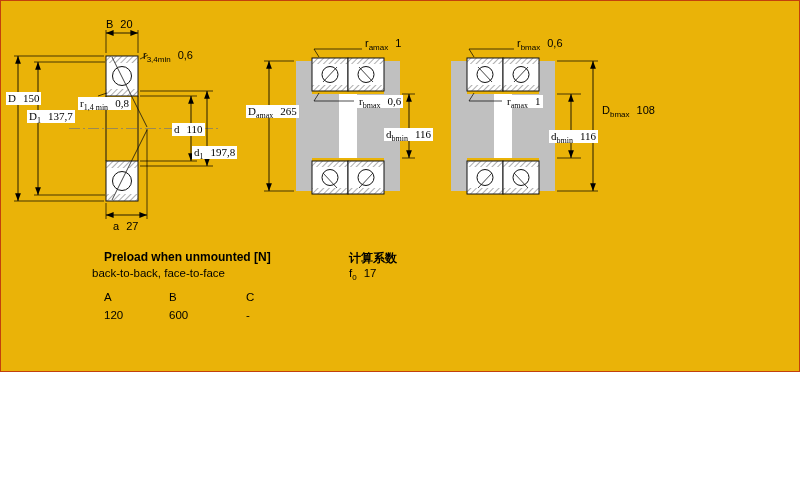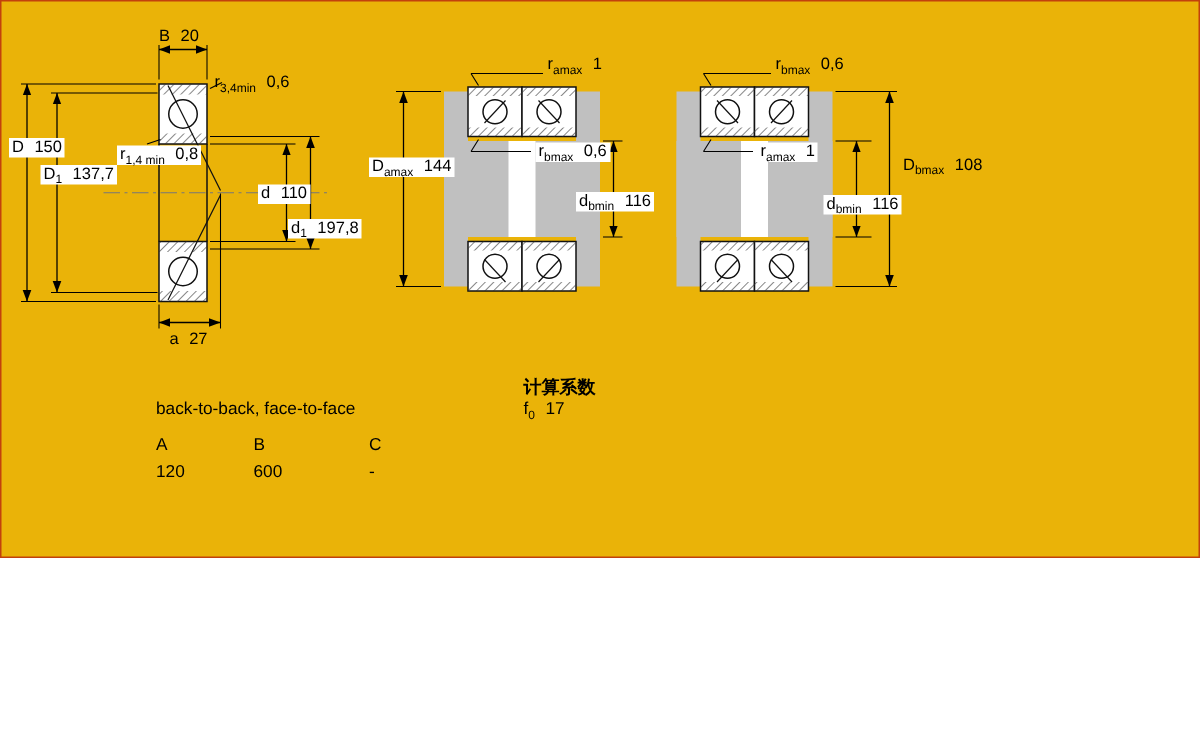--- a/index.html
+++ b/index.html
@@ -3,21 +3,21 @@
 <meta charset="utf-8">
 <style>
   * { margin:0; padding:0; box-sizing:border-box; }
   html,body { background:#fff; }
   body { font-family:"Liberation Sans", sans-serif; color:#000; }
   .canvas { position:relative; width:800px; height:372px; background:#eab308; border:1px solid #c2410c; overflow:hidden; }
   svg.draw { position:absolute; left:0; top:0; }
   .dim { position:absolute; font-size:11px; line-height:13px; white-space:nowrap; color:#000; }
   .dim sub, .blocktext sub { font-size:8px; line-height:0; }
   .dim .val, .blocktext .val { margin-left:7px; }
-  .bg { background:#fff; padding:0 2px; }
+  .bg { background:#fff; padding:0 2px;font-family:Liberation Serif, serif; }
   .blocktitle { position:absolute; font-size:12px; font-weight:bold; white-space:nowrap; }
   .blocktext { position:absolute; font-size:11.5px; white-space:nowrap; }
   .ptable { position:absolute; display:grid; grid-template-columns:65px 77px 60px; row-gap:6px; font-size:11.5px; }
 </style>
 </head>
 <body>
 
 <div class="canvas">
 
   <svg class="draw" width="800" height="500" viewBox="0 0 800 500">
@@ -171,30 +171,31 @@
   <div class="dim" style="left:105px;top:17px"><span>B</span><sub></sub><span class="val">20</span></div>
   <div class="dim" style="left:142px;top:48px"><span>r</span><sub>3,4min</sub><span class="val">0,6</span></div>
   <div class="dim bg" style="left:5px;top:91px"><span>D</span><sub></sub><span class="val">150</span></div>
   <div class="dim bg" style="left:26px;top:109px"><span>D</span><sub>1</sub><span class="val">137,7</span></div>
   <div class="dim bg" style="left:77px;top:96px"><span>r</span><sub>1,4 min</sub><span class="val">0,8</span></div>
   <div class="dim bg" style="left:171px;top:122px"><span>d</span><sub></sub><span class="val">110</span></div>
   <div class="dim bg" style="left:191px;top:145px"><span>d</span><sub>1</sub><span class="val">197,8</span></div>
   <div class="dim" style="left:112px;top:219px"><span>a</span><sub></sub><span class="val">27</span></div>
 
   <div class="dim" style="left:364px;top:36px"><span>r</span><sub>amax</sub><span class="val">1</span></div>
-  <div class="dim bg" style="left:245px;top:104px"><span>D</span><sub>amax</sub><span class="val">144</span></div>
+  <div class="dim bg" style="left:245px;top:104px"><span>D</span><sub>amax</sub><span class="val">265</span></div>
   <div class="dim bg" style="left:356px;top:94px"><span>r</span><sub>bmax</sub><span class="val">0,6</span></div>
   <div class="dim bg" style="left:383px;top:127px"><span>d</span><sub>bmin</sub><span class="val">116</span></div>
 
   <div class="dim" style="left:516px;top:36px"><span>r</span><sub>bmax</sub><span class="val">0,6</span></div>
   <div class="dim bg" style="left:504px;top:94px"><span>r</span><sub>amax</sub><span class="val">1</span></div>
   <div class="dim" style="left:601px;top:103px"><span>D</span><sub>bmax</sub><span class="val">108</span></div>
   <div class="dim bg" style="left:548px;top:129px"><span>d</span><sub>bmin</sub><span class="val">116</span></div>
 
-  <div class="blocktext" style="left:103px;top:266px">back-to-back, face-to-face</div>
+  <div class="blocktitle" style="left:103px;top:249px">Preload when unmounted [N]</div>
+  <div class="blocktext" style="left:91px;top:266px">back-to-back, face-to-face</div>
   <div class="blocktitle" style="left:348px;top:249px">计算系数</div>
   <div class="blocktext" style="left:348px;top:266px"><span>f</span><sub>0</sub><span class="val">17</span></div>
 
   <div class="ptable" style="left:103px;top:290px">
     <span>A</span>
     <span>B</span>
     <span>C</span>
     <span>120</span>
     <span>600</span>
     <span>-</span>

